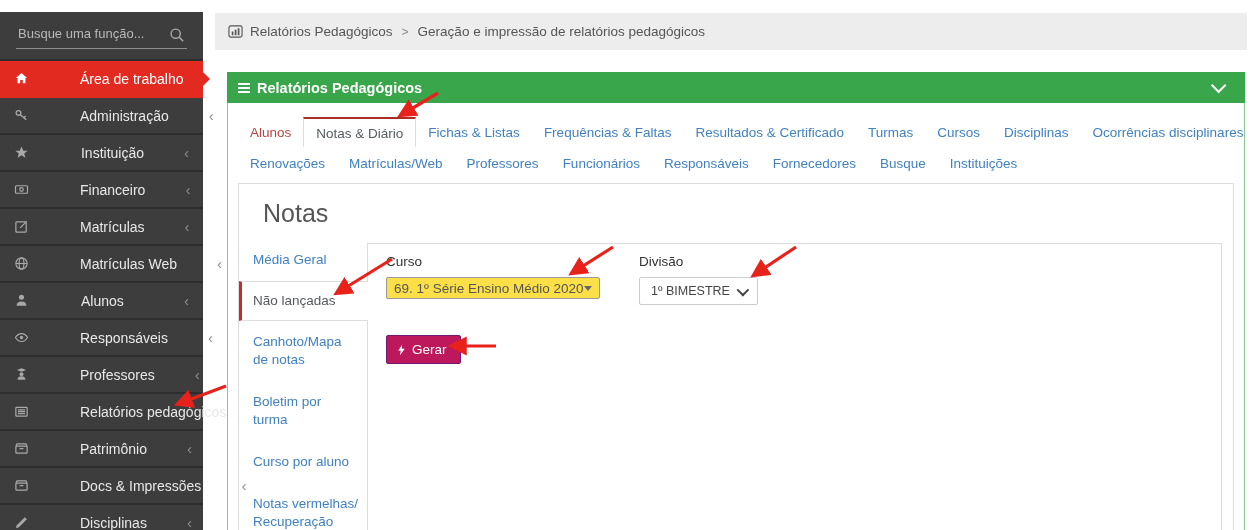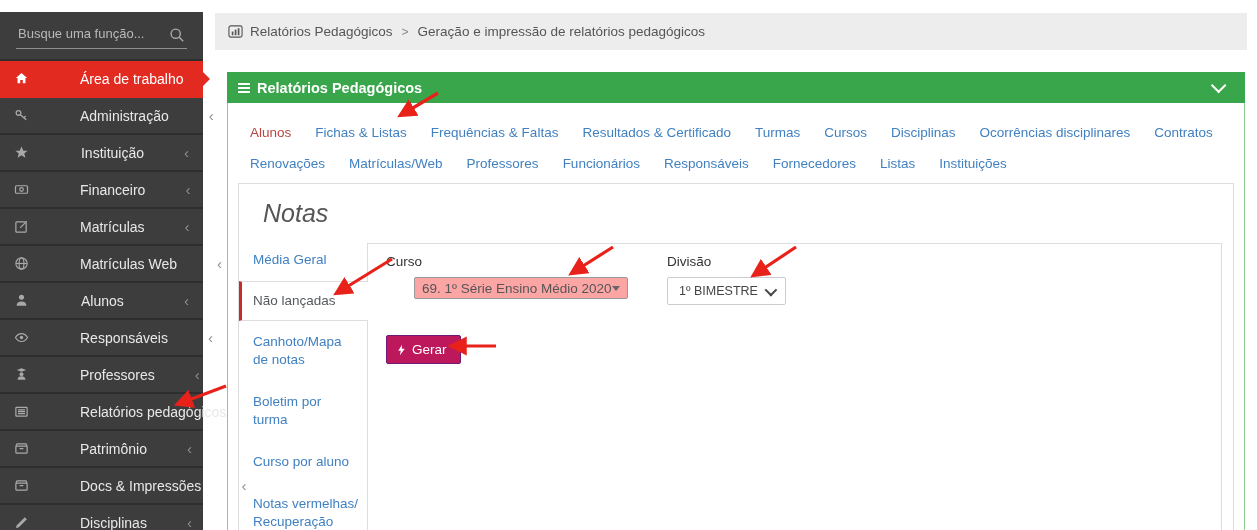--- a/index.html
+++ b/index.html
@@ -52,34 +52,34 @@
   .tabs1 .tab{padding:7px 12px;cursor:pointer;white-space:nowrap;align-self:stretch;display:flex;align-items:center;box-sizing:border-box;}
   .tabs1 .tab.first{color:#b8453f;}
   .tabs1 .tab.active{
     color:#555b60;background:#fff;border-left:1px solid #ddd;border-right:1px solid #ddd;
     border-top:2px solid #aa2f28;
   }
   .tabs2{display:flex;font-size:13.5px;color:#4181c1;height:28px;align-items:center;margin-top:2px;}
   .tabs2 .tab{padding:6px 12px;cursor:pointer;white-space:nowrap;}
   
   .tab-content{border:1px solid #ddd;margin-top:6px;position:relative;height:400px;background:#fff;}
-  .page-heading{margin:16px 0 0 24px;font-size:25px;color:#555;font-weight:normal;line-height:1.1;font-style:italic;}
+  .page-heading{margin:16px 0 0 24px;font-size:25px;color:#555;font-weight:normal;line-height:1.1;}
   .side-tabs{position:absolute;left:0;top:55px;width:128px;list-style:none;margin:0;padding:0;font-size:13.5px;color:#4181c1;}
   .side-tabs li{padding:12px 8px 12px 14px;cursor:pointer;line-height:18px;}
   .side-tabs li.active{
     color:#55595e;background:#fff;border:1px solid #ddd;border-right:none;border-left:3px solid #c92a2a;
     padding:10px 8px 10px 11px;width:129px;box-sizing:border-box;position:relative;z-index:2;
   }
   .fieldset{position:absolute;left:128px;right:11px;top:59px;bottom:-40px;border:1px solid #ddd;padding:10px 0 0 18px;box-sizing:border-box;background:#fff;}
   .form-row{display:flex;align-items:flex-start;}
   .fgroup .flabel{font-size:13.5px;color:#333;margin-bottom:8px;}
   .g2{margin-left:39px;}
   .curso-select{
-    width:214px;height:22px;background:#fca5a5;border:1px solid #9a9a9a;border-radius:2px;
-    color:#555;font-size:13.5px;display:flex;align-items:center;padding:0 7px;box-sizing:border-box;cursor:pointer;margin-left:28px;
+    width:214px;height:22px;background:#fde047;border:1px solid #9a9a9a;border-radius:2px;
+    color:#555;font-size:13.5px;display:flex;align-items:center;padding:0 7px;box-sizing:border-box;cursor:pointer;
   }
   .curso-select .val{white-space:nowrap;overflow:hidden;}
   .caret-down{margin-left:auto;width:0;height:0;border-left:4px solid transparent;border-right:4px solid transparent;border-top:5px solid #666;}
   .divisao-select{
     width:119px;height:28px;background:#fff;border:1px solid #ccc;border-radius:2px;
     color:#444;font-size:12.5px;display:flex;align-items:center;justify-content:space-between;
     padding:0 11px;box-sizing:border-box;cursor:pointer;
   }
   .chev-down-sm{width:7px;height:7px;border-right:2px solid #444;border-bottom:2px solid #444;transform:rotate(45deg) translateY(-2px);}
   .gerar-btn{
@@ -258,37 +258,38 @@
           <i></i>
           <i></i>
           <i></i>
         </span>
       <span>Relatórios Pedagógicos</span>
       <span class="panel-chev"></span>
     </div>
     <div class="panel-body">
       <div class="tabs1" id="tabs1">
           <span class="tab first">Alunos</span>
+          <span class="tab active">Notas &amp; Diário</span>
           <span class="tab">Fichas &amp; Listas</span>
           <span class="tab">Frequências &amp; Faltas</span>
           <span class="tab">Resultados &amp; Certificado</span>
           <span class="tab">Turmas</span>
           <span class="tab">Cursos</span>
           <span class="tab">Disciplinas</span>
           <span class="tab">Ocorrências disciplinares</span>
           <span class="tab">Contratos</span>
         </div>
       <div class="tabs2" id="tabs2">
           <span class="tab">Renovações</span>
           <span class="tab">Matrículas/Web</span>
           <span class="tab">Professores</span>
           <span class="tab">Funcionários</span>
           <span class="tab">Responsáveis</span>
           <span class="tab">Fornecedores</span>
-          <span class="tab">Listas</span>
+          <span class="tab">Busque</span>
           <span class="tab">Instituições</span>
         </div>
 
       <div class="tab-content">
         <h2 class="page-heading">Notas</h2>
         <ul class="side-tabs" id="side-tabs">
             <li class="stab">Média Geral</li>
             <li class="stab active">Não lançadas</li>
             <li class="stab">Canhoto/​Mapa de notas</li>
             <li class="stab">Boletim por turma</li>

